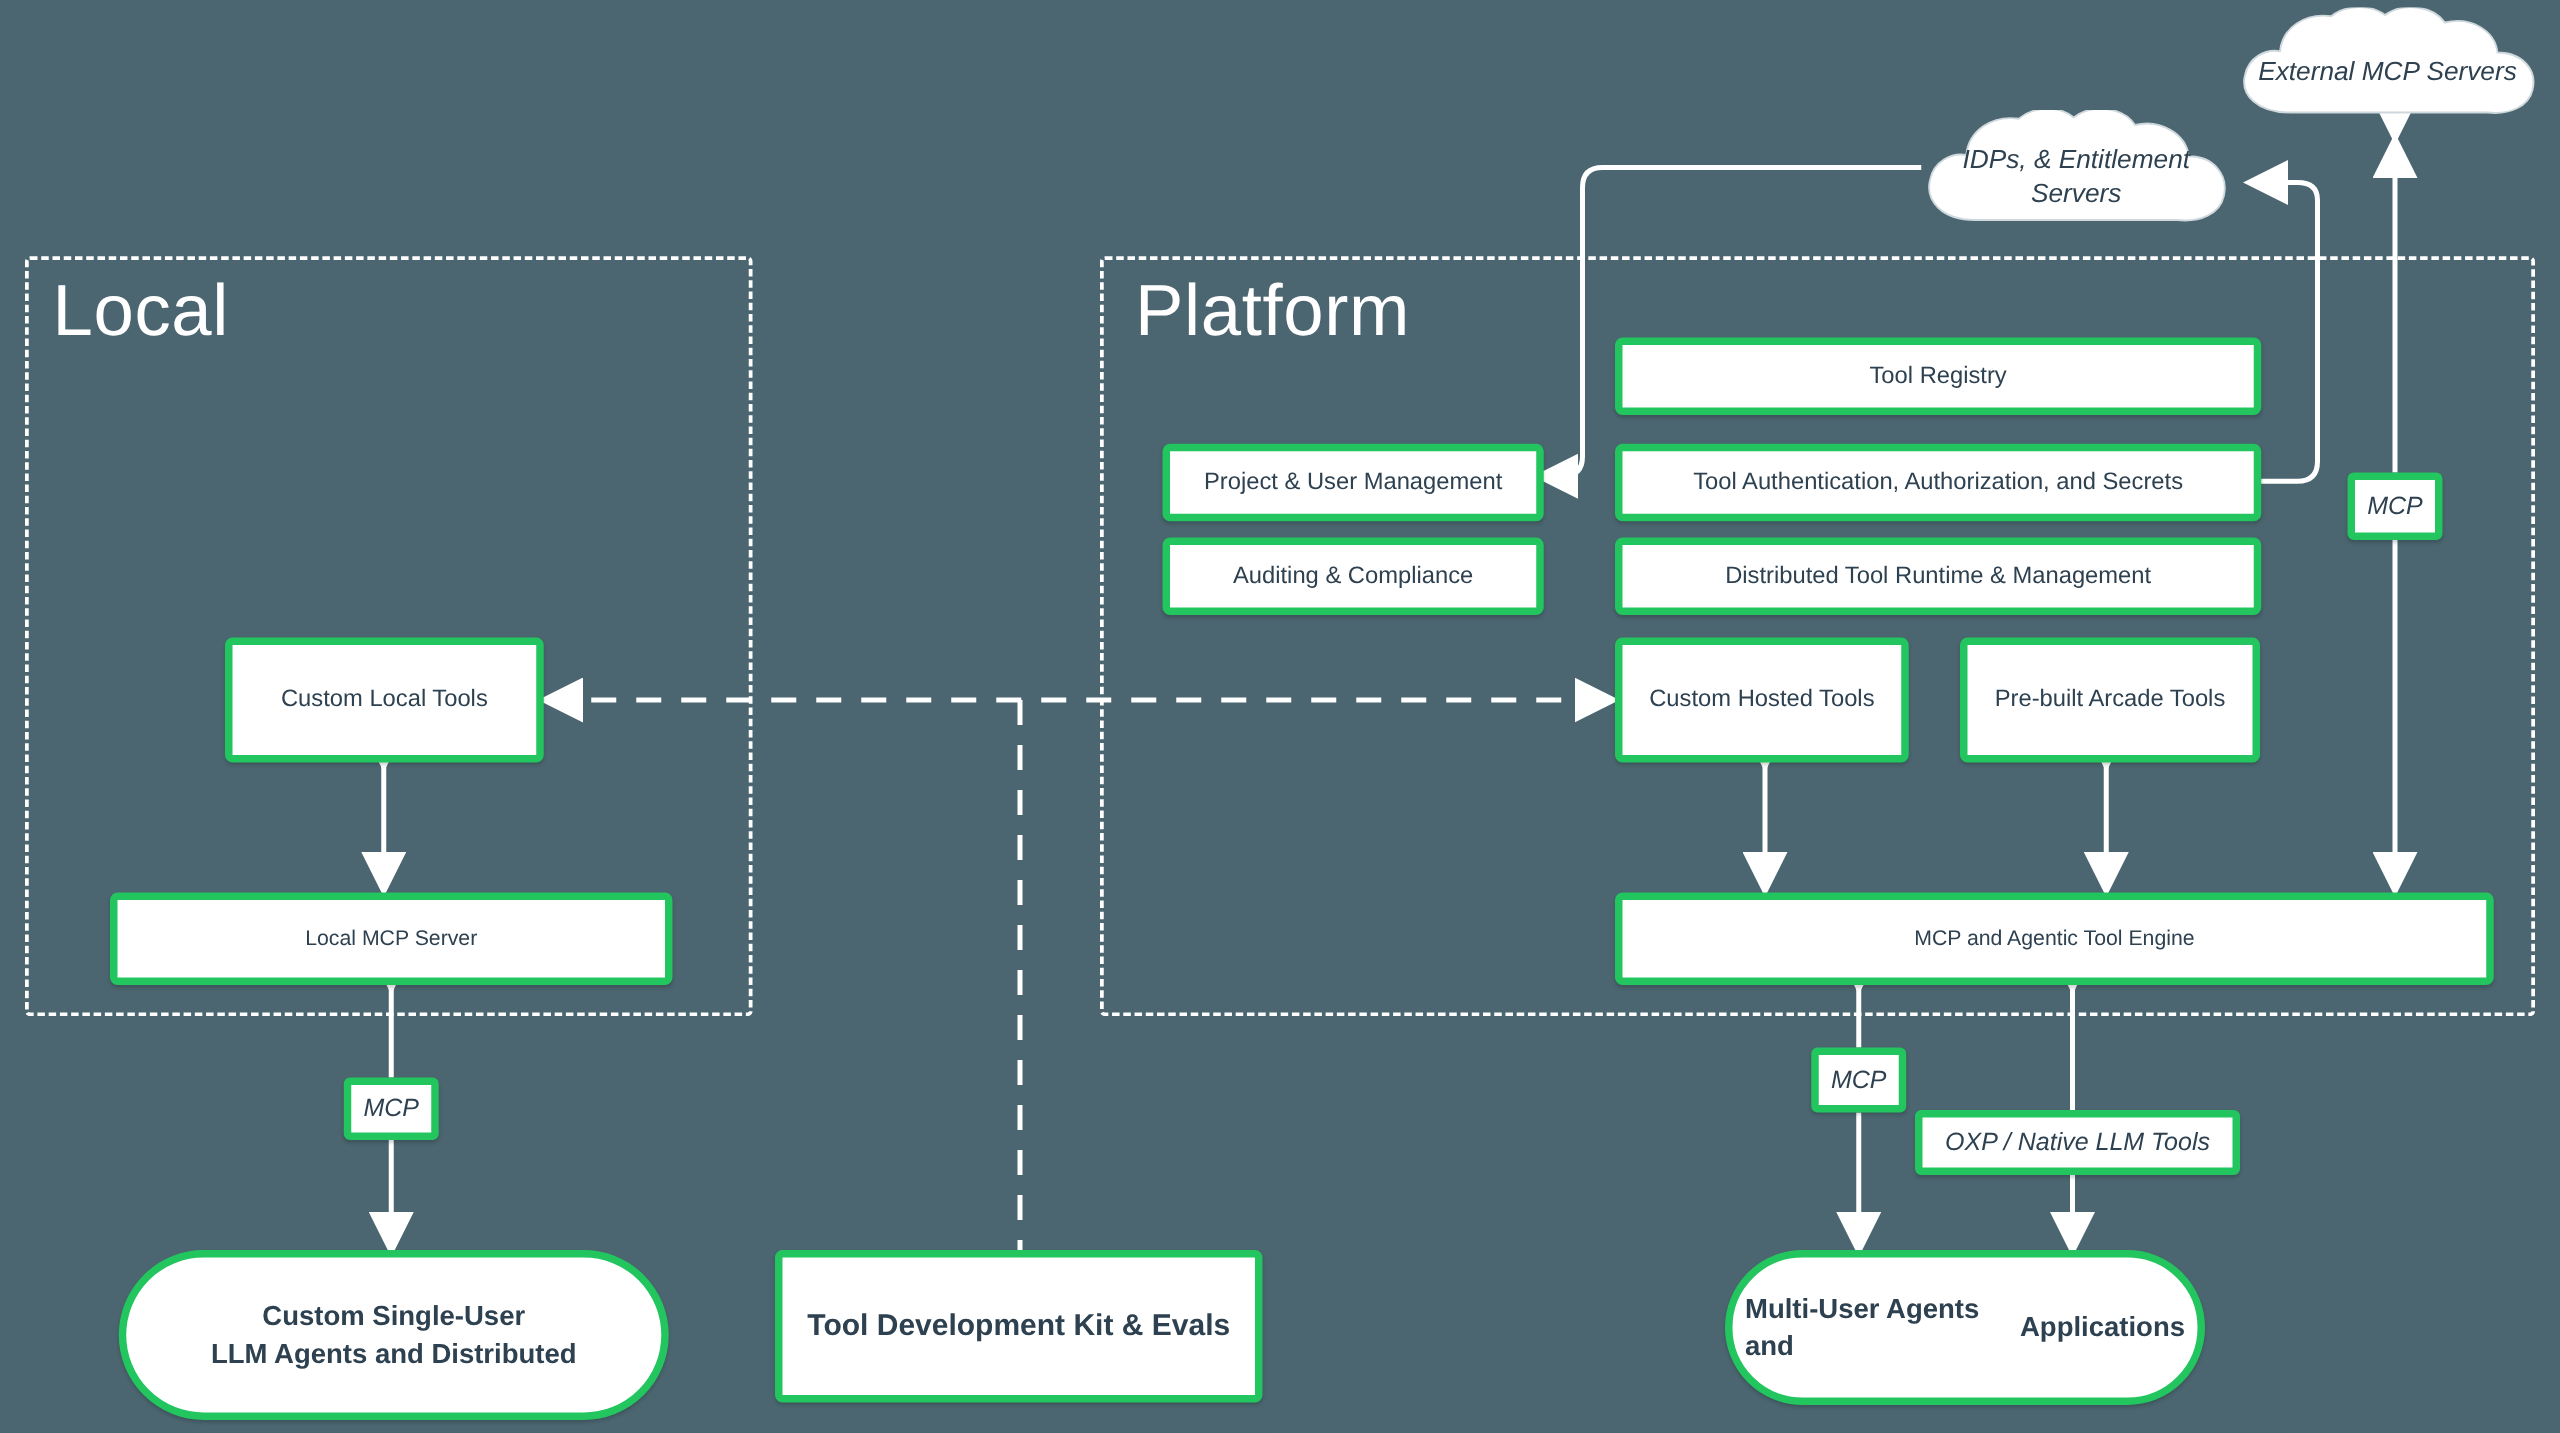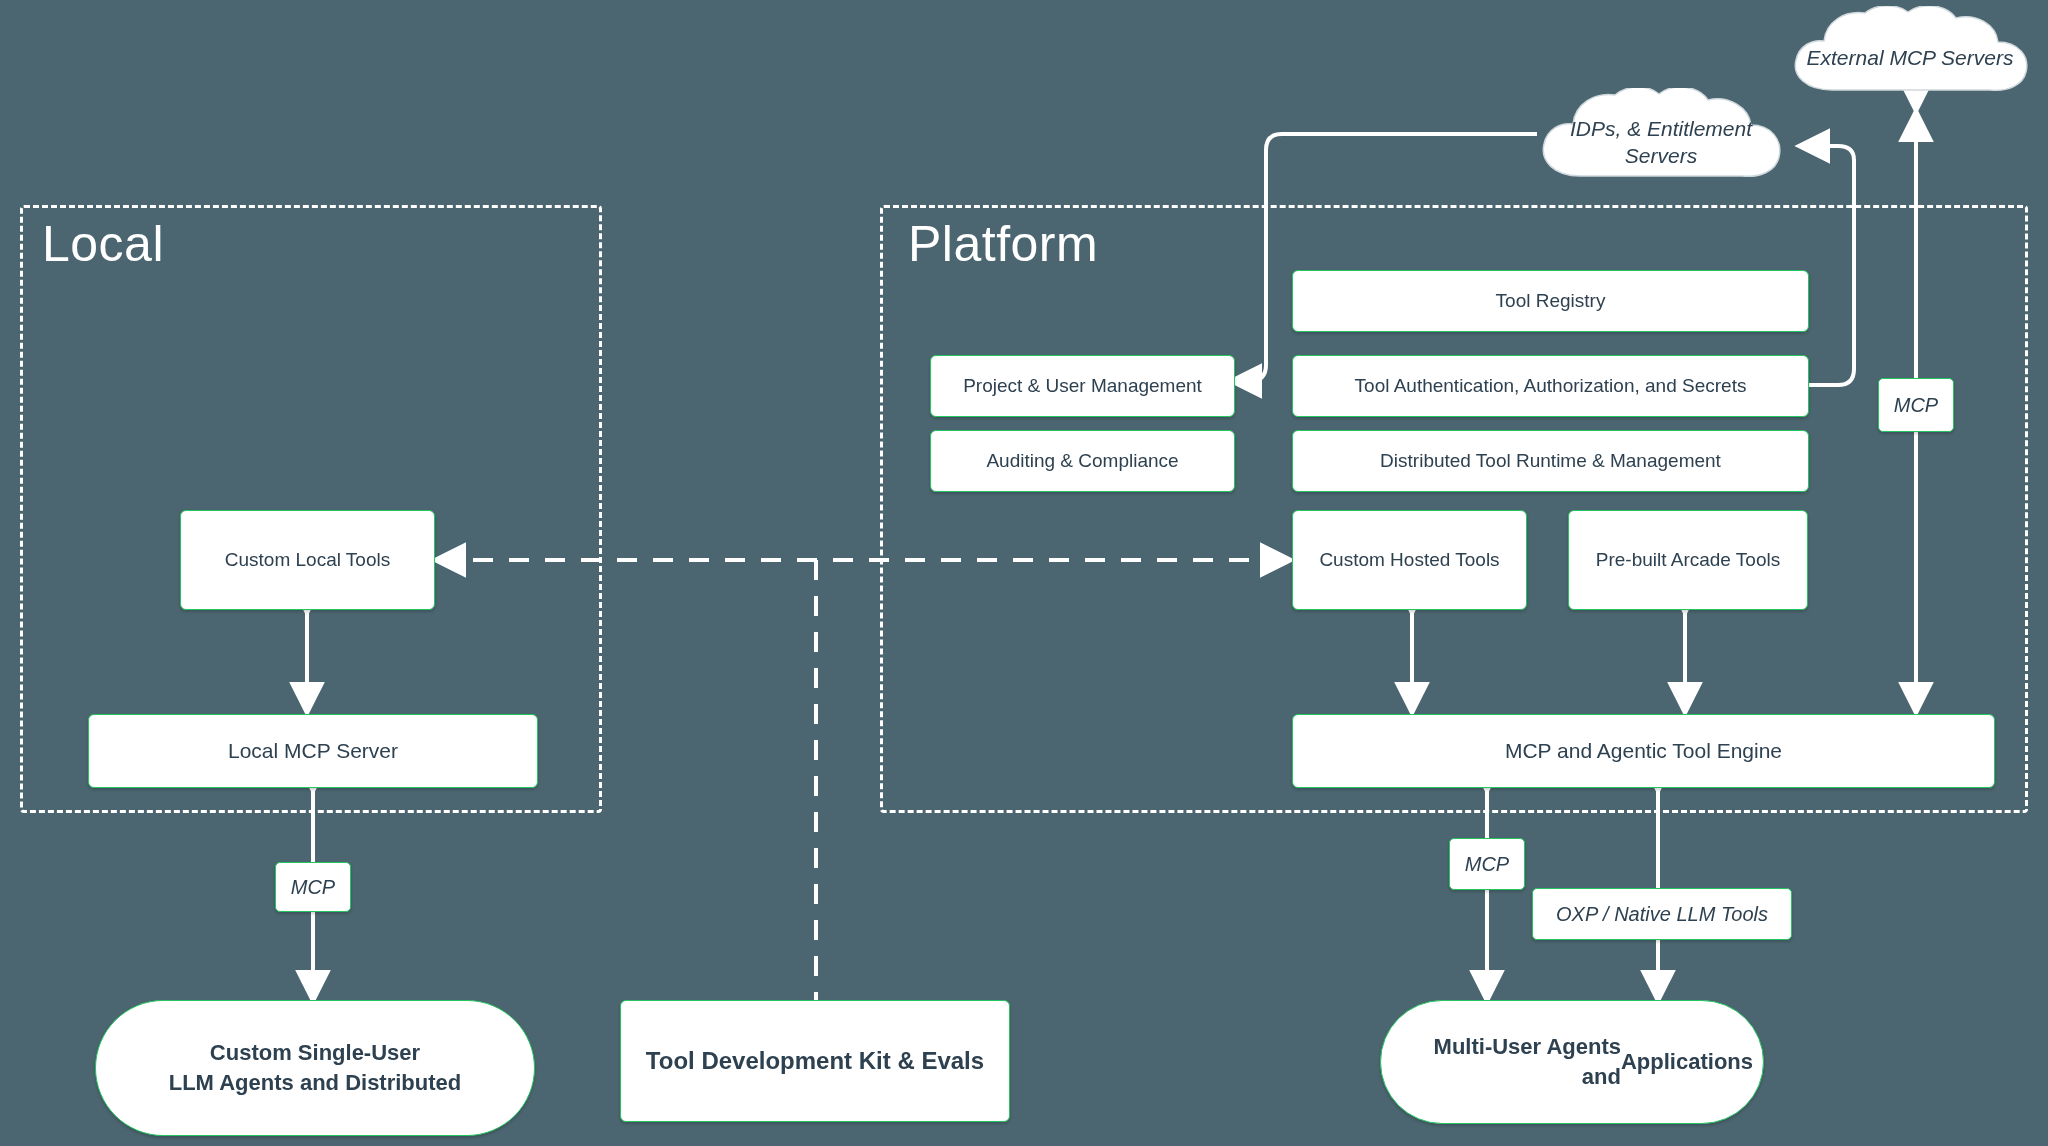--- a/index.html
+++ b/index.html
@@ -12,54 +12,54 @@
     position:relative;
     width:2048px;
     height:1146px;
     background:#4b6670;
     overflow:hidden;
   }
   
   .node{
     position:absolute;
     background:#ffffff;
-    border:1px solid #22c55e;
+    border:6px solid #22c55e;
     border-radius:6px;
     box-shadow:0 2px 3px rgba(0,0,0,.18);
     color:#2e4150;
     display:flex;
     align-items:center;
     justify-content:center;
-    text-align:right;
+    text-align:left;
     font-size:19px;
     line-height:1.35;
     box-sizing:border-box;
     padding:4px 10px;
     z-index:6;
   }
-  .node.wide-text{font-size:21px;}
+  .node.wide-text{font-size:17px;}
   .pill{border-radius:70px;font-weight:bold;font-size:22px;}
   .label-chip{
     font-style:italic;
     font-size:20px;
     border-radius:5px;
     padding:2px 6px;
   }
   
   .region{
     position:absolute;
     border:3px dashed #ffffff;
     border-radius:4px;
     box-sizing:border-box;
     z-index:1;
   }
   .region-title{
     position:absolute;
     color:#ffffff;
-    font-size:50px;
+    font-size:58px;
     font-weight:400;
     letter-spacing:.5px;
     z-index:2;
     white-space:nowrap;
   }
   
   .cloud{
     position:absolute;
     z-index:6;
   }

